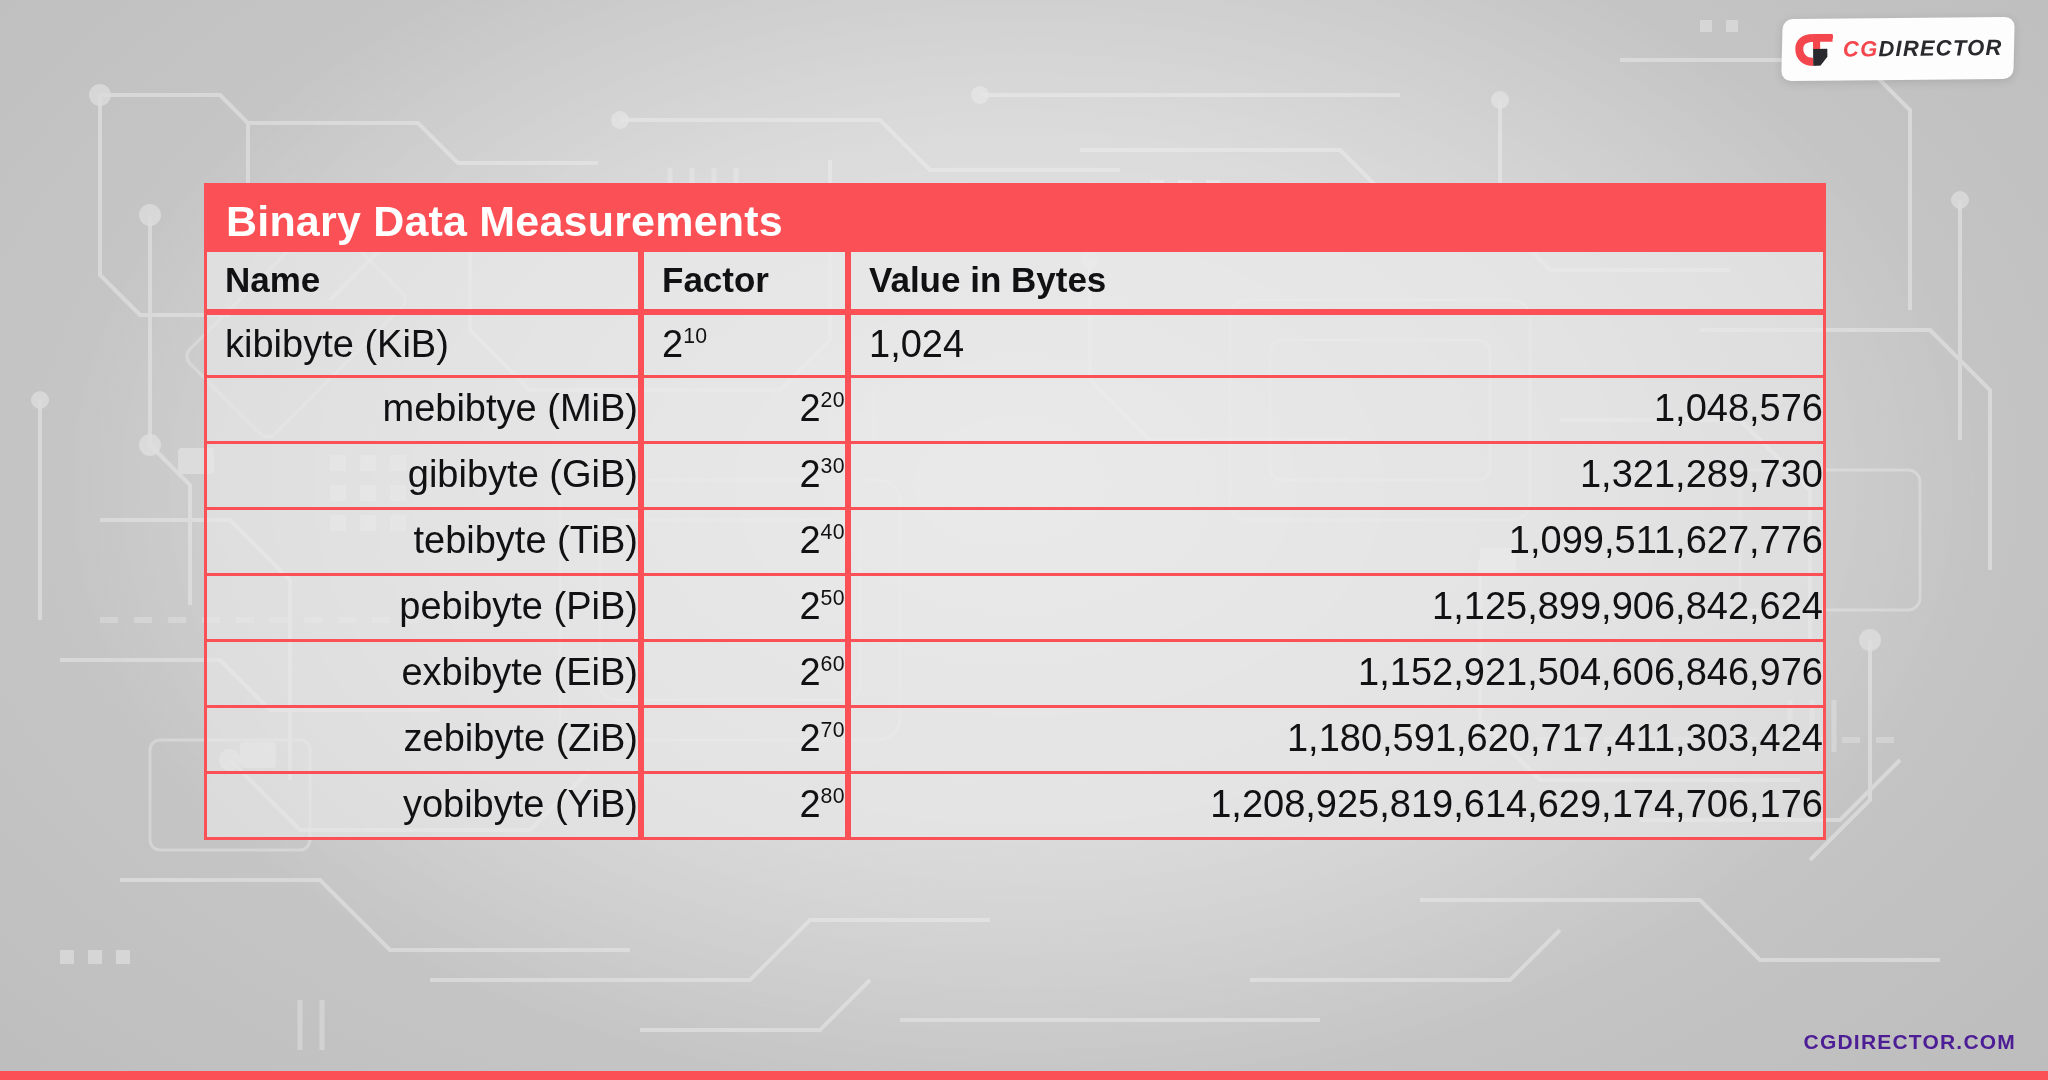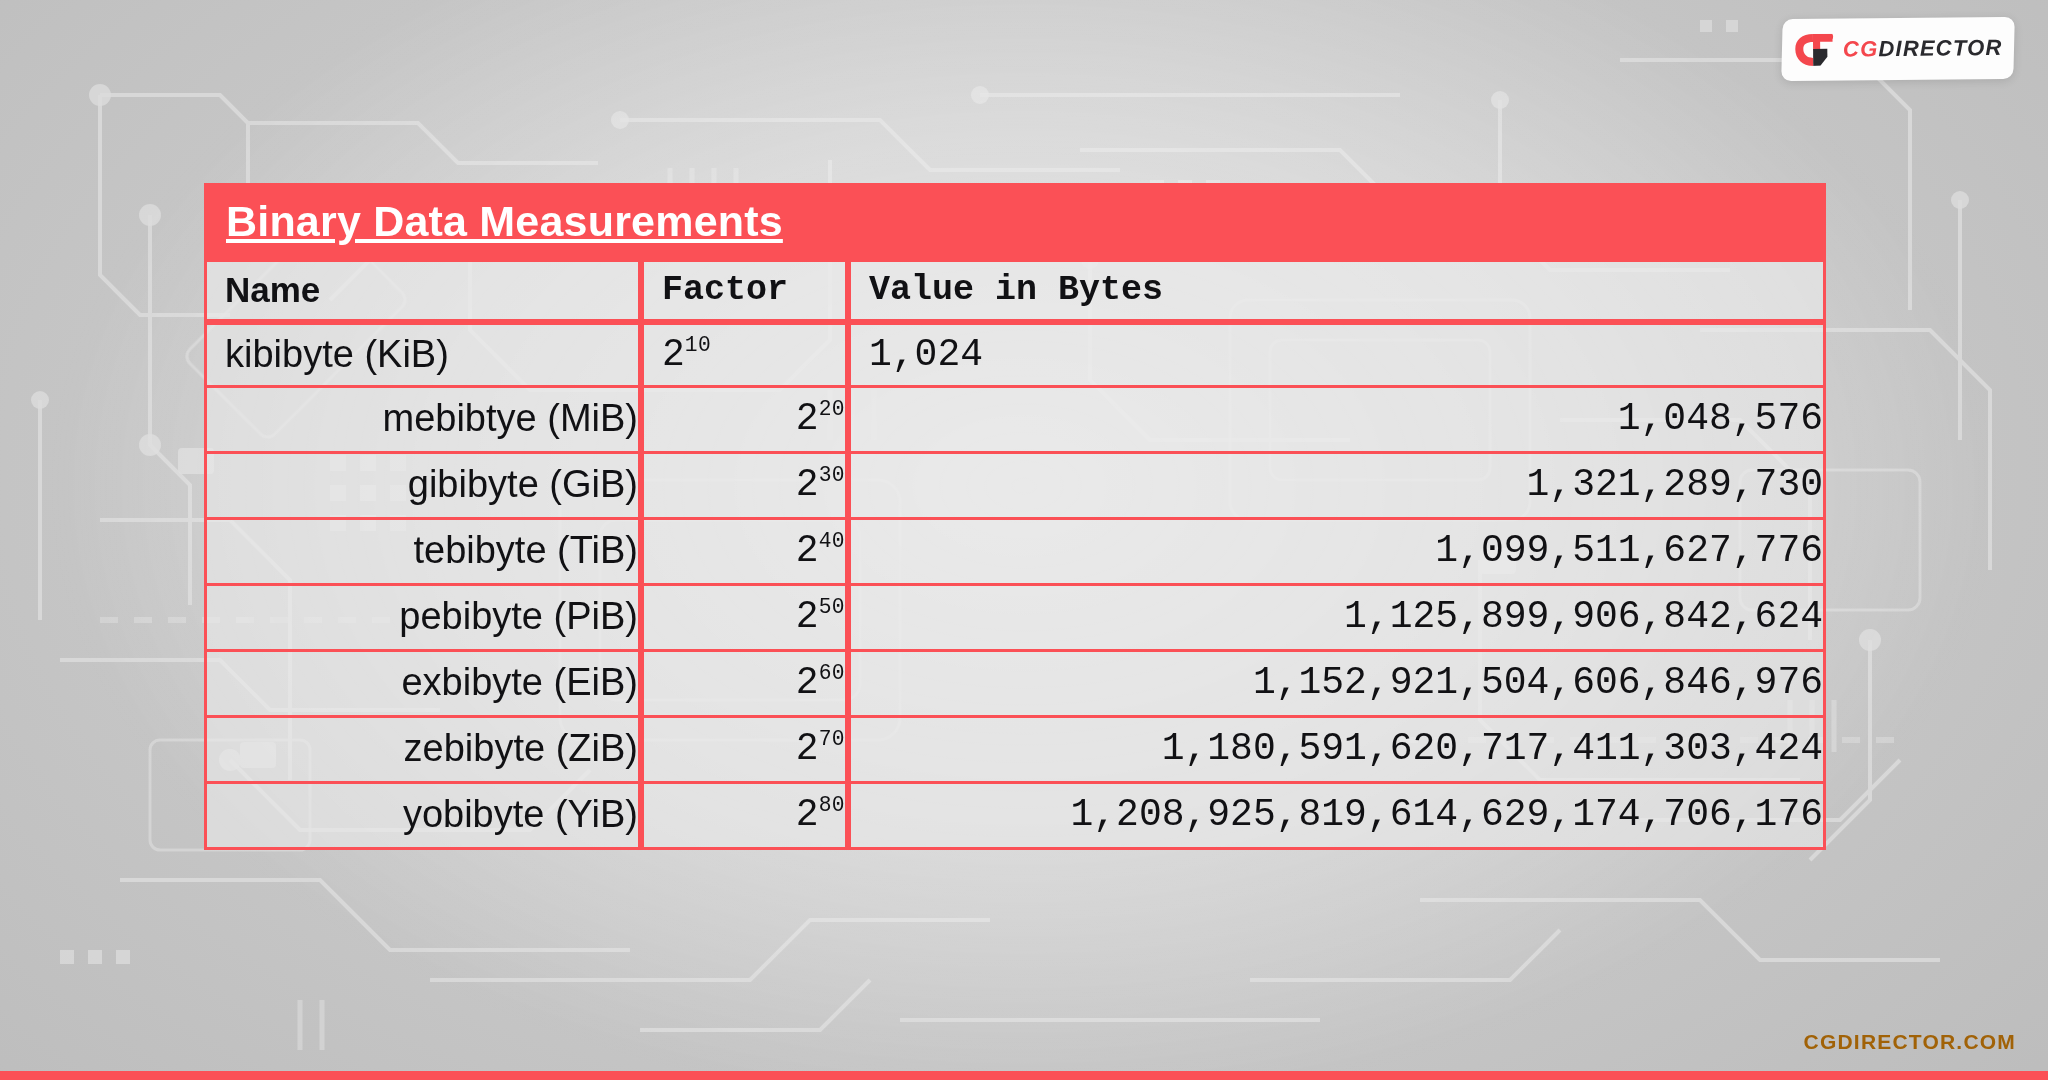--- a/index.html
+++ b/index.html
@@ -57,23 +57,22 @@
     left:204px; top:183px;
     width:1622px;
   }
 
   #table-title {
     background:#fb5056;
     color:#ffffff;
     font-size:43px;
     font-weight:bold;
     letter-spacing:0.2px;
-    padding:17px 0 19px 22px;
+    padding:17px 0 9px 22px;
     line-height:1.0;
-    text-decoration:underline;
   }
 
   table {
     width:100%;
     border-collapse:separate;
     border-spacing:0;
     table-layout:fixed;
   }
 
   col.col-name   { width:437px; }
@@ -84,21 +83,21 @@
     border:3px solid #fb5056;
     background:rgba(232,232,232,0.62);
     padding:4px 0 6px 18px;
     text-align:left;
     vertical-align:middle;
     color:#111114;
     white-space:nowrap;
     overflow:hidden;
   }
   
-  th + th, td + td { border-left-width:3px;font-family:Liberation Mono, monospace; }
+  th + th, td + td { border-left-width:3px; }
   tr + tr th, tr + tr td { border-top-width:0;text-align:right; }
 
   thead th {
     height:60px;
     font-size:35px;
     font-weight:bold;
     background:rgba(233,233,233,0.66);
     border-top-width:0;
   }
 
@@ -113,21 +112,21 @@
     font-size:0.56em;
     vertical-align:super;
     line-height:0;
     letter-spacing:0.4px;
   }
 
   
   #footer-url {
     position:absolute;
     right:32px; bottom:26px;
-    color:#a16207;
+    color:#4c1d95;
     font-size:21px;
     font-weight:bold;
     letter-spacing:1.2px;
   }
   #footer-bar {
     position:absolute;
     left:0; right:0; bottom:0;
     height:9px;
     background:#fb5056;
   }

